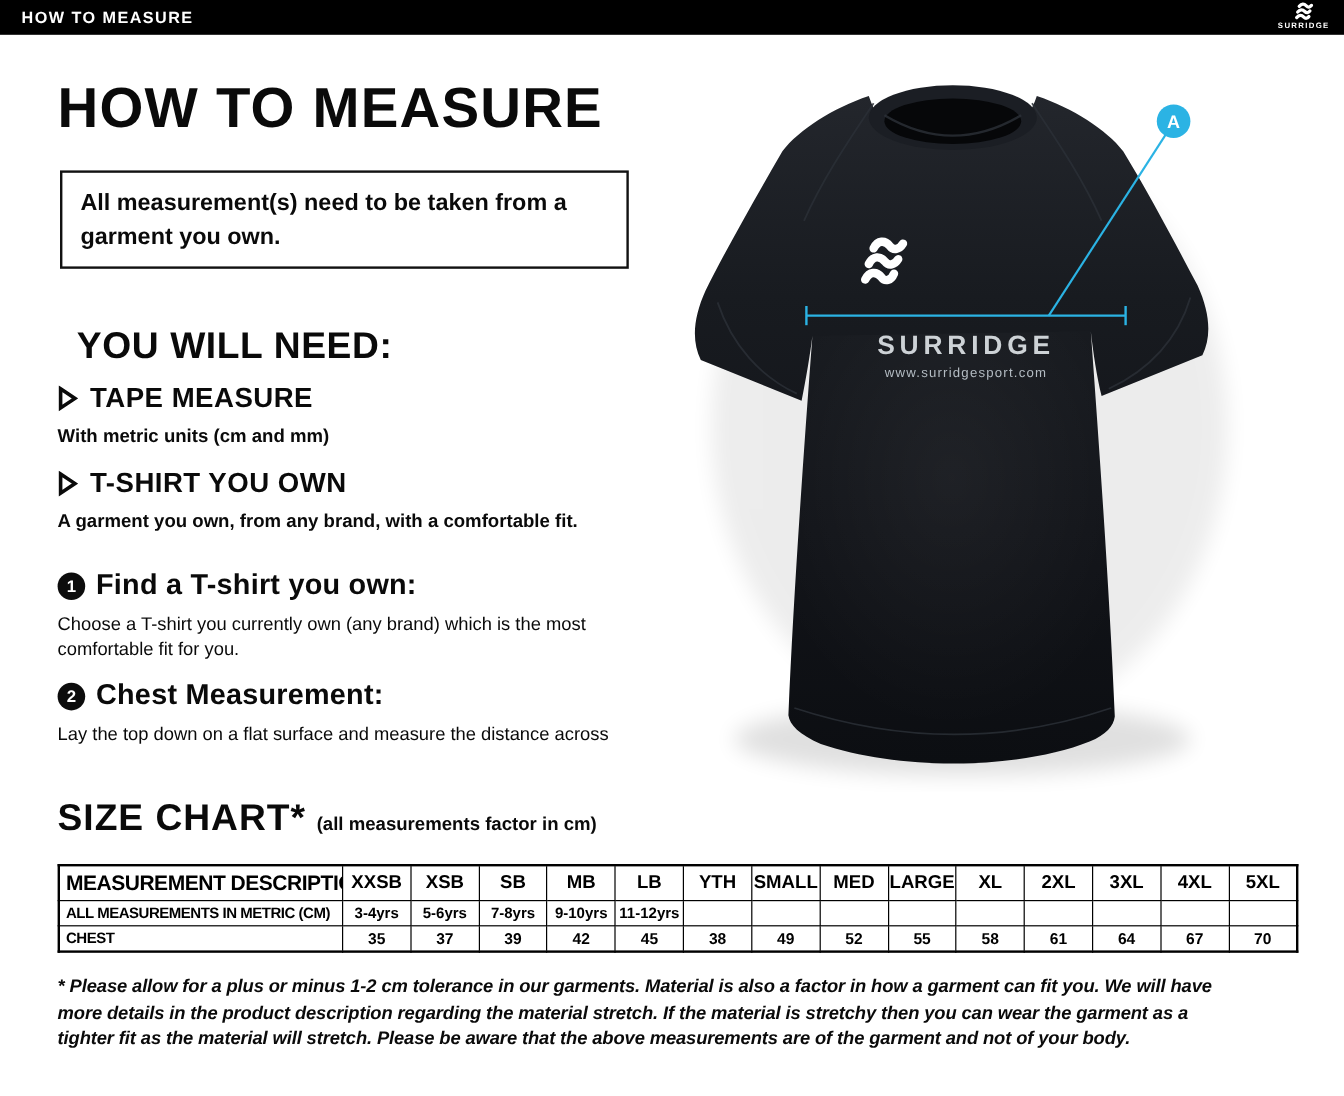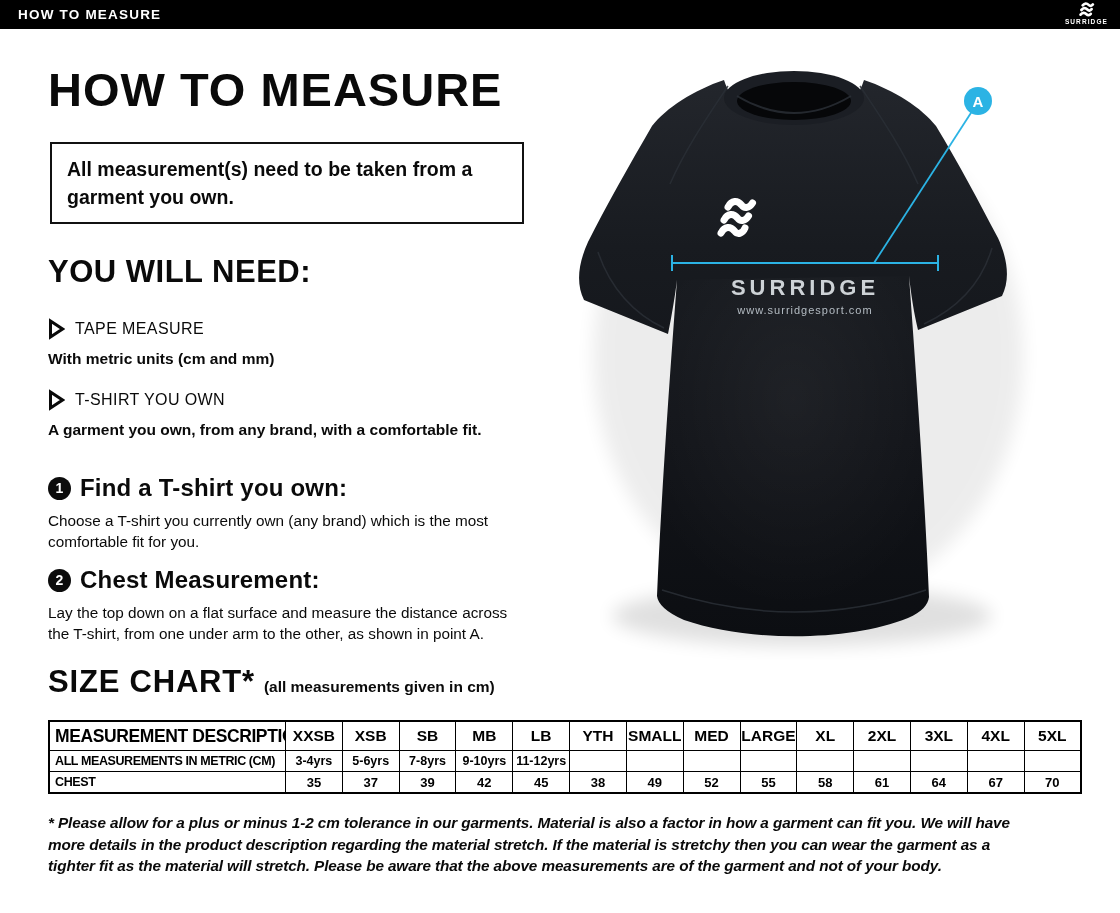--- a/index.html
+++ b/index.html
@@ -54,30 +54,30 @@
     width: 474px; height: 82px;
     box-sizing: border-box;
     border: 2px solid #111111;
     padding: 12px 15px 0 15px;
     font-size: 19.5px;
     font-weight: bold;
     line-height: 1.42;
   }
   .ywn-heading {
     position: absolute; left: 48px; top: 254px;
-    margin: 0;
+    margin: 16px;
     font-size: 31px;
     font-weight: bold;
     letter-spacing: 0.5px;
   }
   .need-item { position: absolute; left: 48px; }
   .need-item-1 { top: 318px; }
   .need-item-2 { top: 389px; }
   .need-title-row { display: flex; align-items: center; gap: 10px; }
-  .need-title { font-size: 16px; font-weight: normal; letter-spacing: 0.4px; }
+  .need-title { font-size: 23px; font-weight: bold; letter-spacing: 0.4px; }
   .need-desc { margin-top: 10px; font-size: 15.5px; font-weight: bold; white-space: nowrap; }
 
   .step { position: absolute; left: 48px; }
   .step-1 { top: 474px; }
   .step-2 { top: 566px; }
   .step-title-row { display: flex; align-items: center; gap: 9px; }
   .step-num {
     width: 23px; height: 23px;
     background: #0c0c0c; color: #ffffff;
     border-radius: 50%;
@@ -220,27 +220,26 @@
     </div>
   </div>
 
   <div class="step step-2">
     <div class="step-title-row">
       <span class="step-num">2</span>
       <span class="step-title">Chest Measurement:</span>
     </div>
     <div class="step-desc">
       <div>Lay the top down on a flat surface and measure the distance across</div>
-      <div>the T-shirt, from one under arm to the other, as shown in point A.</div>
     </div>
   </div>
 
   <div class="sc-heading">
     <span class="sc-title">SIZE CHART*</span>
-    <span class="sc-sub">(all measurements given in cm)</span>
+    <span class="sc-sub">(all measurements factor in cm)</span>
   </div>
 
   <table class="size-table">
       <thead>
         <tr>
           <th class="col-desc">MEASUREMENT DESCRIPTION</th>
           <th class="">XXSB</th>
           <th class="">XSB</th>
           <th class="">SB</th>
           <th class="">MB</th>

